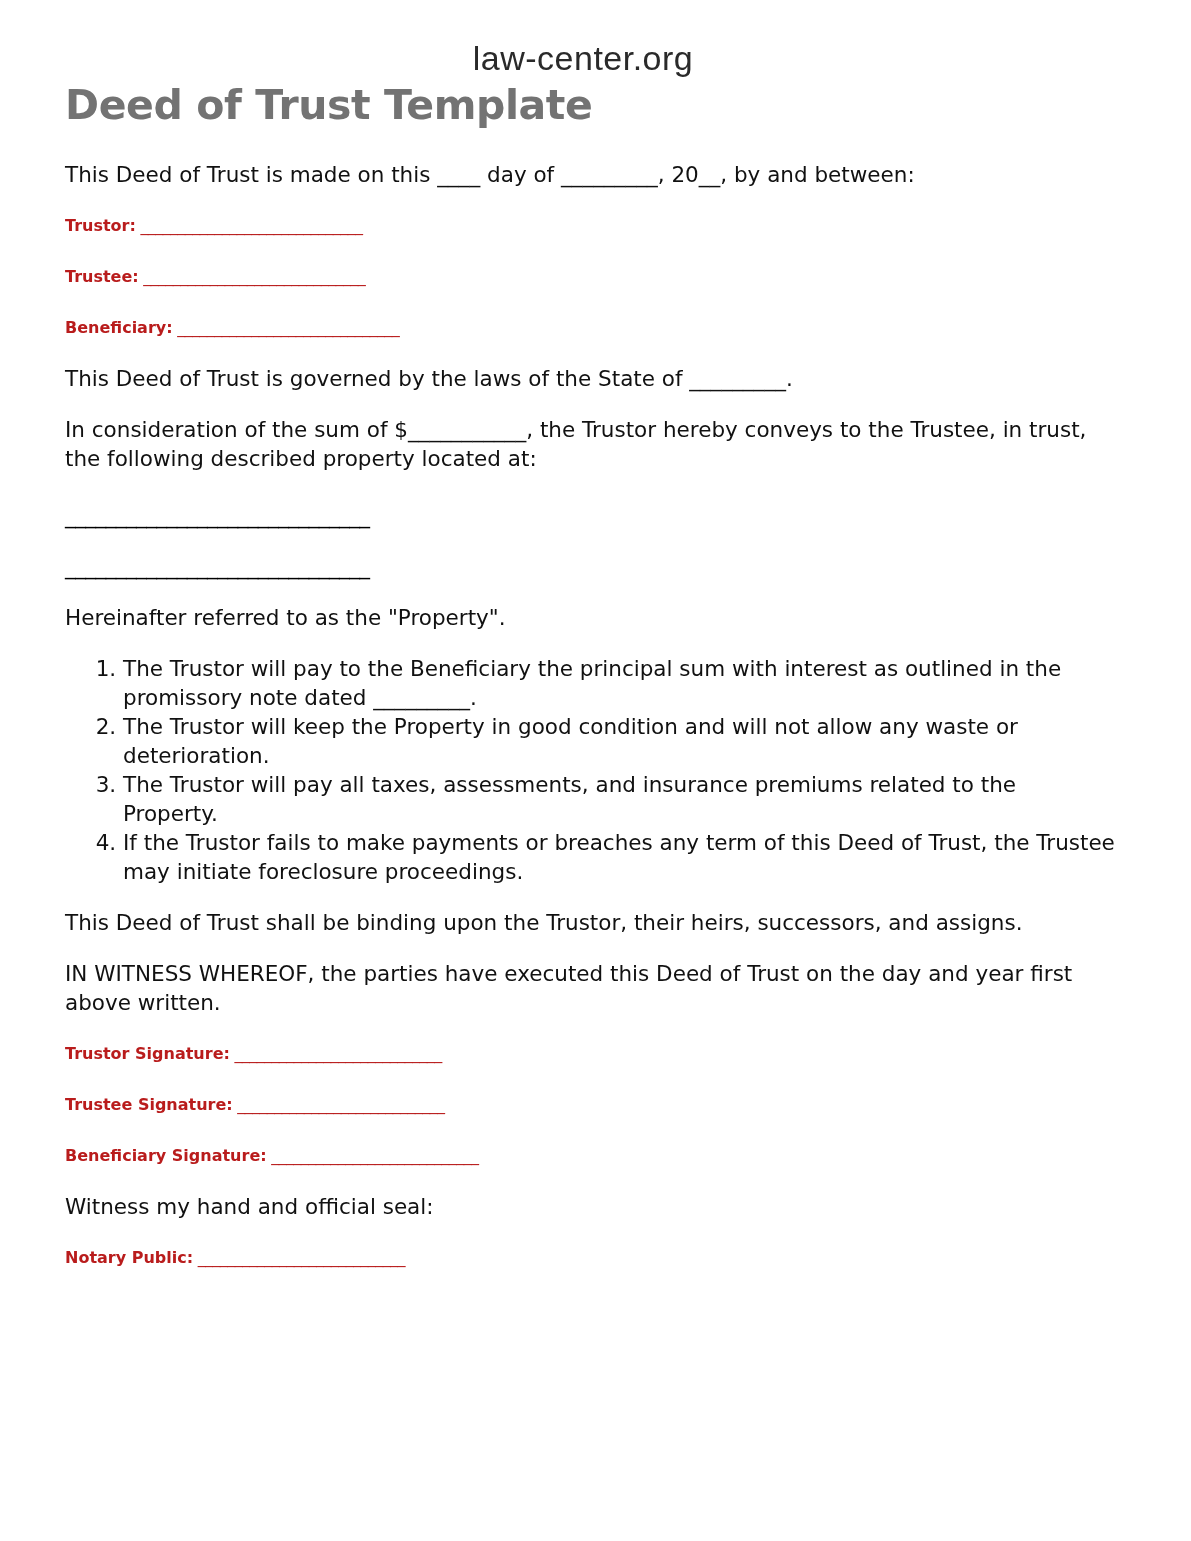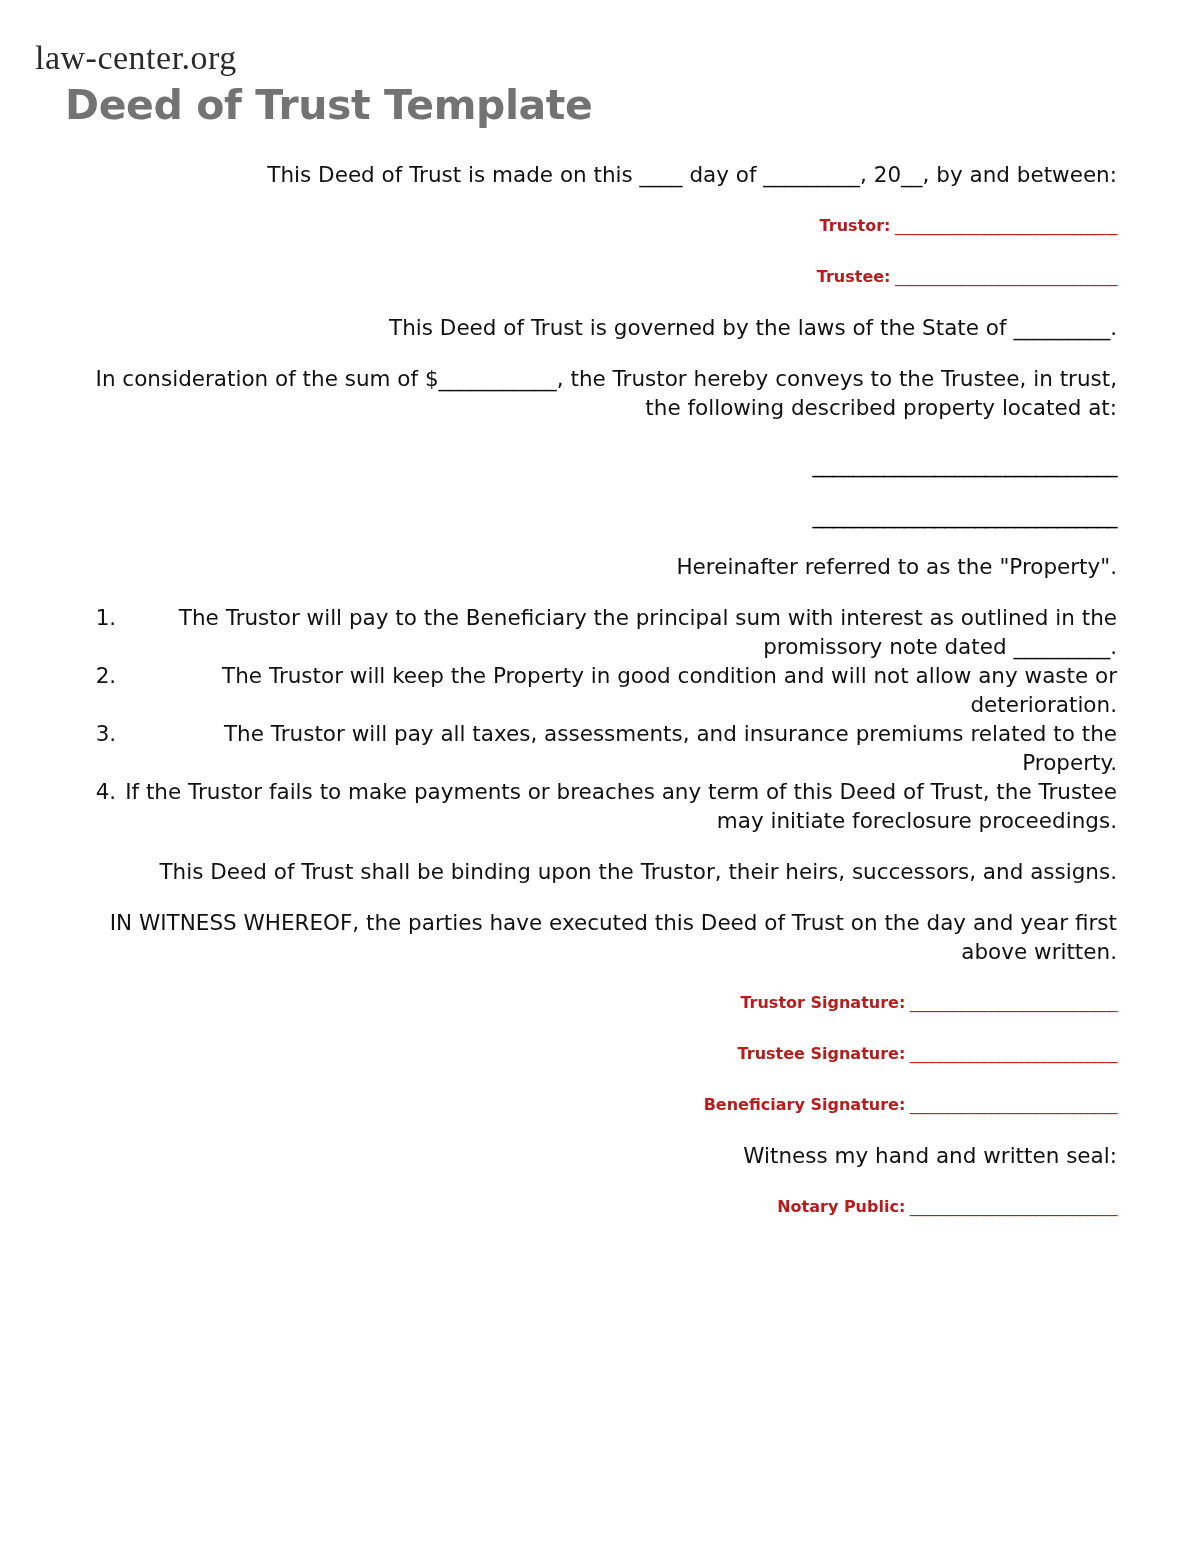--- a/index.html
+++ b/index.html
@@ -17,43 +17,43 @@
   }
   .page {
     width: 1191px;
     min-height: 1541px;
     box-sizing: border-box;
     padding: 38px 60px 40px 35px;
     background: #ffffff;
     position: relative;
   }
   .site-name {
-    font-family: Liberation Serif, serif;
+    font-family: Liberation Sans, sans-serif;
     font-size: 34px;
     line-height: 40px;
     letter-spacing: 0.5px;
     color: #2a2a2a;
     font-weight: 400;
     white-space: nowrap;
+    text-align: center;
   }
   .doc-title {
     font-family: "DejaVu Sans", sans-serif;
     font-size: 41px;
     line-height: 50px;
     font-weight: bold;
     letter-spacing: -0.4px;
     color: #737373;
     margin-left: 30px;
     margin-top: 2px;
   }
   .body-block {
     margin-left: 30px;
     margin-top: 30px;
     width: 1052px;
-    text-align: right;
   }
   p.para {
     font-size: 21.5px;
     line-height: 29px;
     margin: 0 0 22px 0;
     color: #111111;
     font-weight: 400;
   }
   p.field {
     font-size: 16px;
@@ -104,20 +104,23 @@
     <p class="para">This Deed of Trust is made on this ____ day of _________, 20__, by and between:</p>
 
     <p class="field">
       <span class="fieldlabel">Trustor:</span><span class="blank"> ______________________________</span>
     </p>
 
     <p class="field">
       <span class="fieldlabel">Trustee:</span><span class="blank"> ______________________________</span>
     </p>
 
+    <p class="field">
+      <span class="fieldlabel">Beneficiary:</span><span class="blank"> ______________________________</span>
+    </p>
 
     <p class="para">This Deed of Trust is governed by the laws of the State of _________.</p>
 
     <p class="para">In consideration of the sum of $___________, the Trustor hereby conveys to the Trustee, in trust, the following described property located at:</p>
 
     <p class="blankline first">______________________________</p>
 
     <p class="blankline">______________________________</p>
 
     <p class="para">Hereinafter referred to as the "Property".</p>
@@ -139,21 +142,21 @@
     </p>
 
     <p class="field">
       <span class="fieldlabel">Trustee Signature:</span><span class="blank"> ____________________________</span>
     </p>
 
     <p class="field">
       <span class="fieldlabel">Beneficiary Signature:</span><span class="blank"> ____________________________</span>
     </p>
 
-    <p class="para">Witness my hand and written seal:</p>
+    <p class="para">Witness my hand and official seal:</p>
 
     <p class="field">
       <span class="fieldlabel">Notary Public:</span><span class="blank"> ____________________________</span>
     </p>
 
 
   </div>
 </div>
 
 </body></html>

